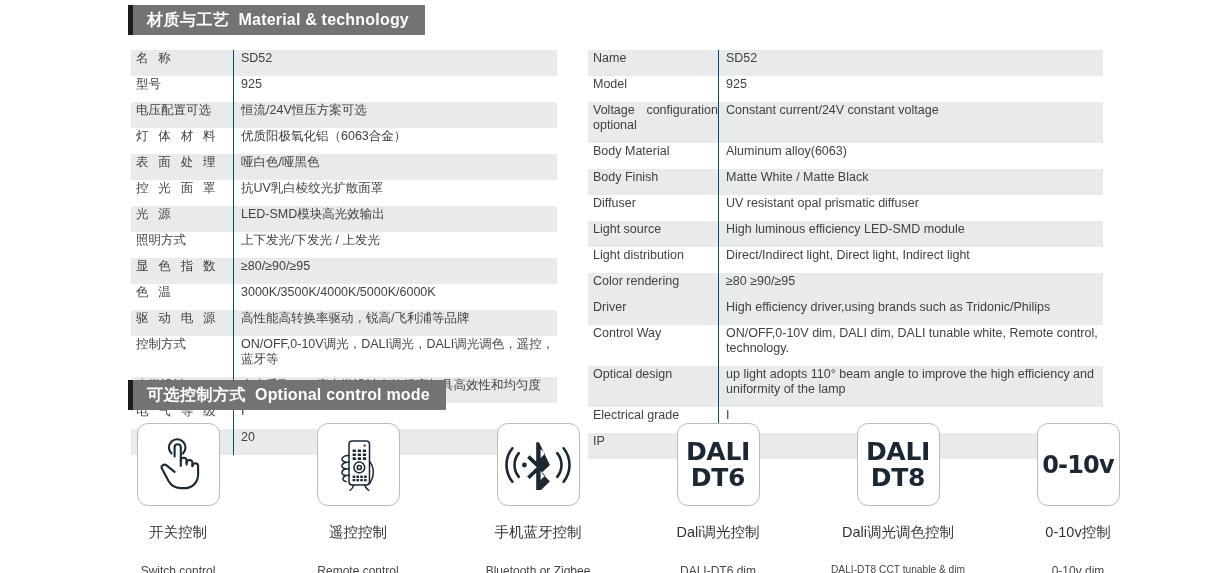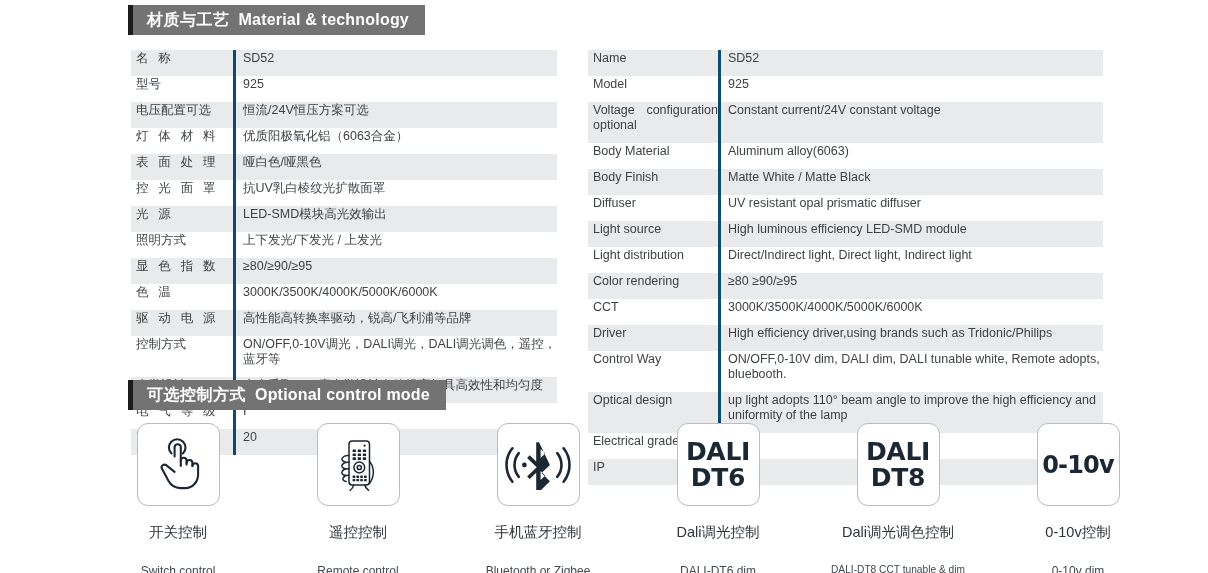--- a/index.html
+++ b/index.html
@@ -54,21 +54,21 @@
     line-height:15px;
     border:0;
   }
   .spec-table tr.shade td{background:#e9eaeb;}
   .spec-table tr.plain td{background:#ffffff;}
   .spec-table td.label{
     width:100px;
     white-space:normal;
   }
   .spec-table td.value{
-    border-left:3px solid #0c4a6e;
+    border-left:1px solid #0c4a6e;
     padding-left:7px;
   }
 
   
   #table-cn{left:131px;top:50px;width:426px;}
   #table-cn td.label{width:97px;}
   #table-cn .label-sp{letter-spacing:3.2px;}
 
   
   #table-en{left:588px;top:50px;width:515px;}
@@ -245,31 +245,27 @@
         <td class="value">High luminous efficiency LED-SMD module</td>
       </tr>
       <tr class="plain">
         <td class="label">Light distribution</td>
         <td class="value">Direct/Indirect light, Direct light, Indirect light</td>
       </tr>
       <tr class="shade">
         <td class="label">Color rendering</td>
         <td class="value">≥80 ≥90/≥95</td>
       </tr>
-      <tr class="plain">
-        <td class="label">CCT</td>
-        <td class="value">3000K/3500K/4000K/5000K/6000K</td>
-      </tr>
       <tr class="shade">
         <td class="label">Driver</td>
         <td class="value">High efficiency driver,using brands such as Tridonic/Philips</td>
       </tr>
       <tr class="plain">
         <td class="label">Control Way</td>
-        <td class="value">ON/OFF,0-10V dim, DALI dim, DALI tunable white, Remote adopts, bluebooth.</td>
+        <td class="value">ON/OFF,0-10V dim, DALI dim, DALI tunable white, Remote control, technology.</td>
       </tr>
       <tr class="shade">
         <td class="label">Optical design</td>
         <td class="value">up light adopts 110° beam angle to improve the high efficiency and uniformity of the lamp</td>
       </tr>
       <tr class="plain">
         <td class="label">Electrical grade</td>
         <td class="value">I</td>
       </tr>
       <tr class="shade">

